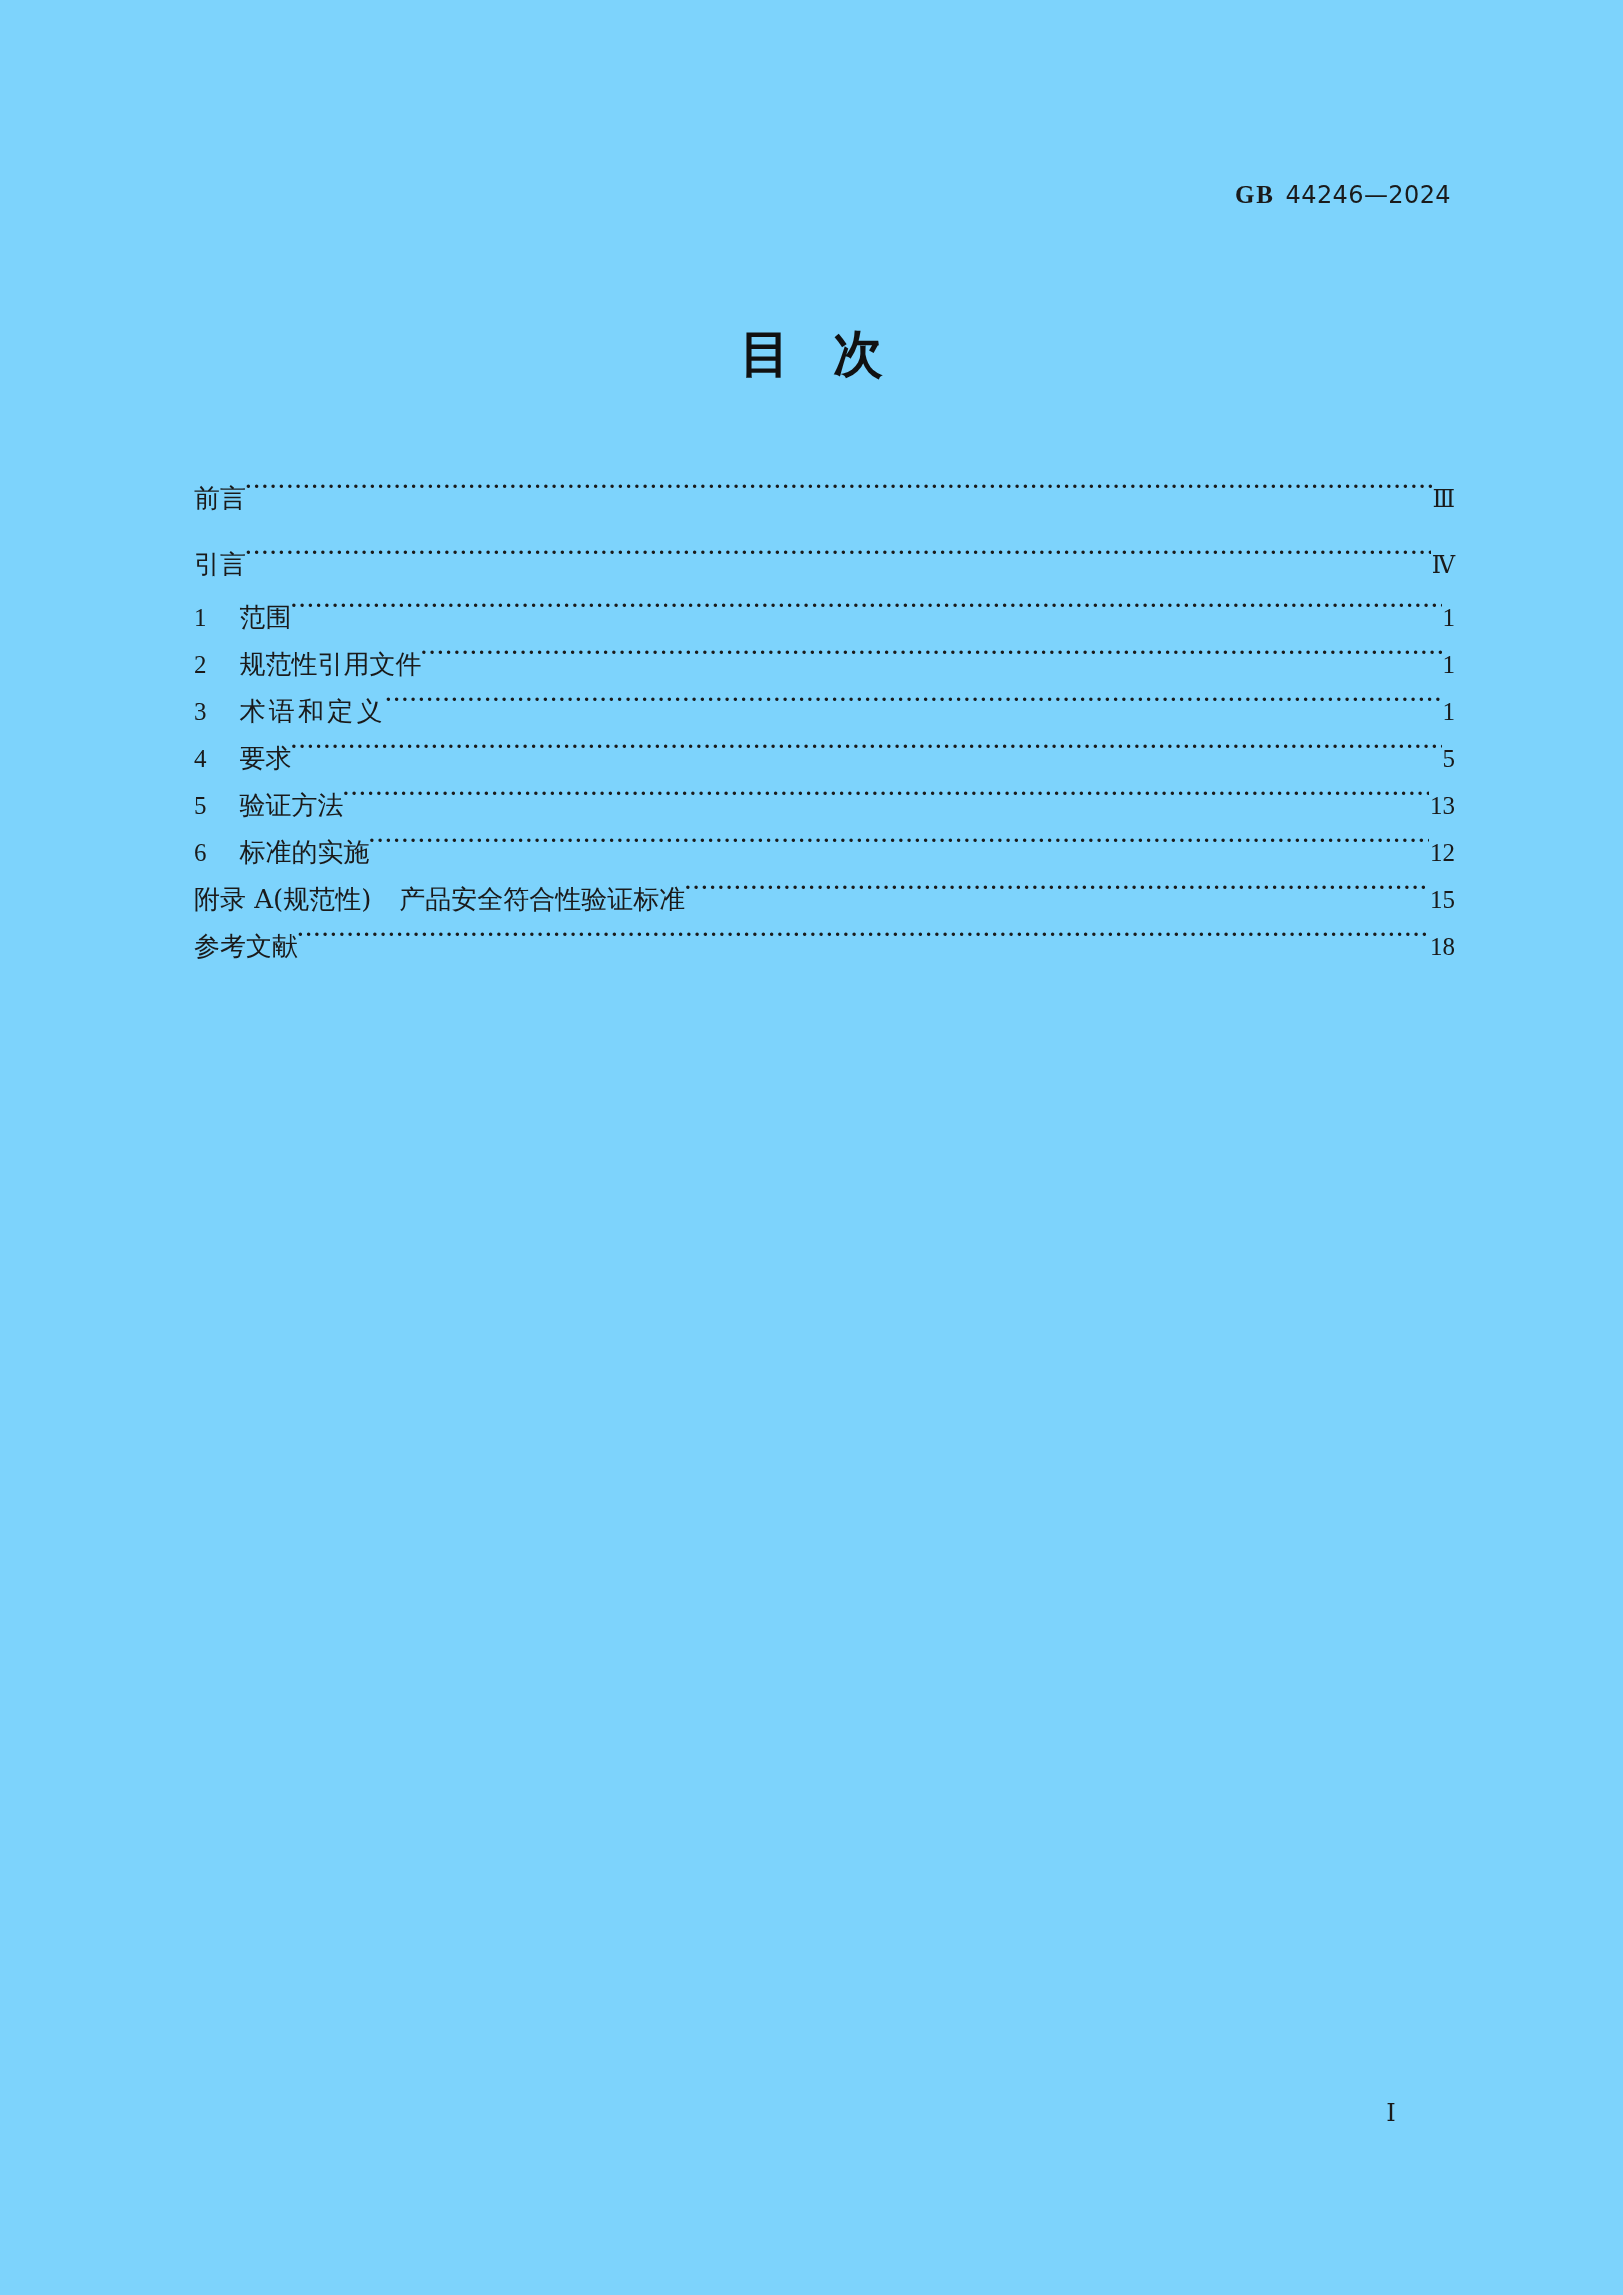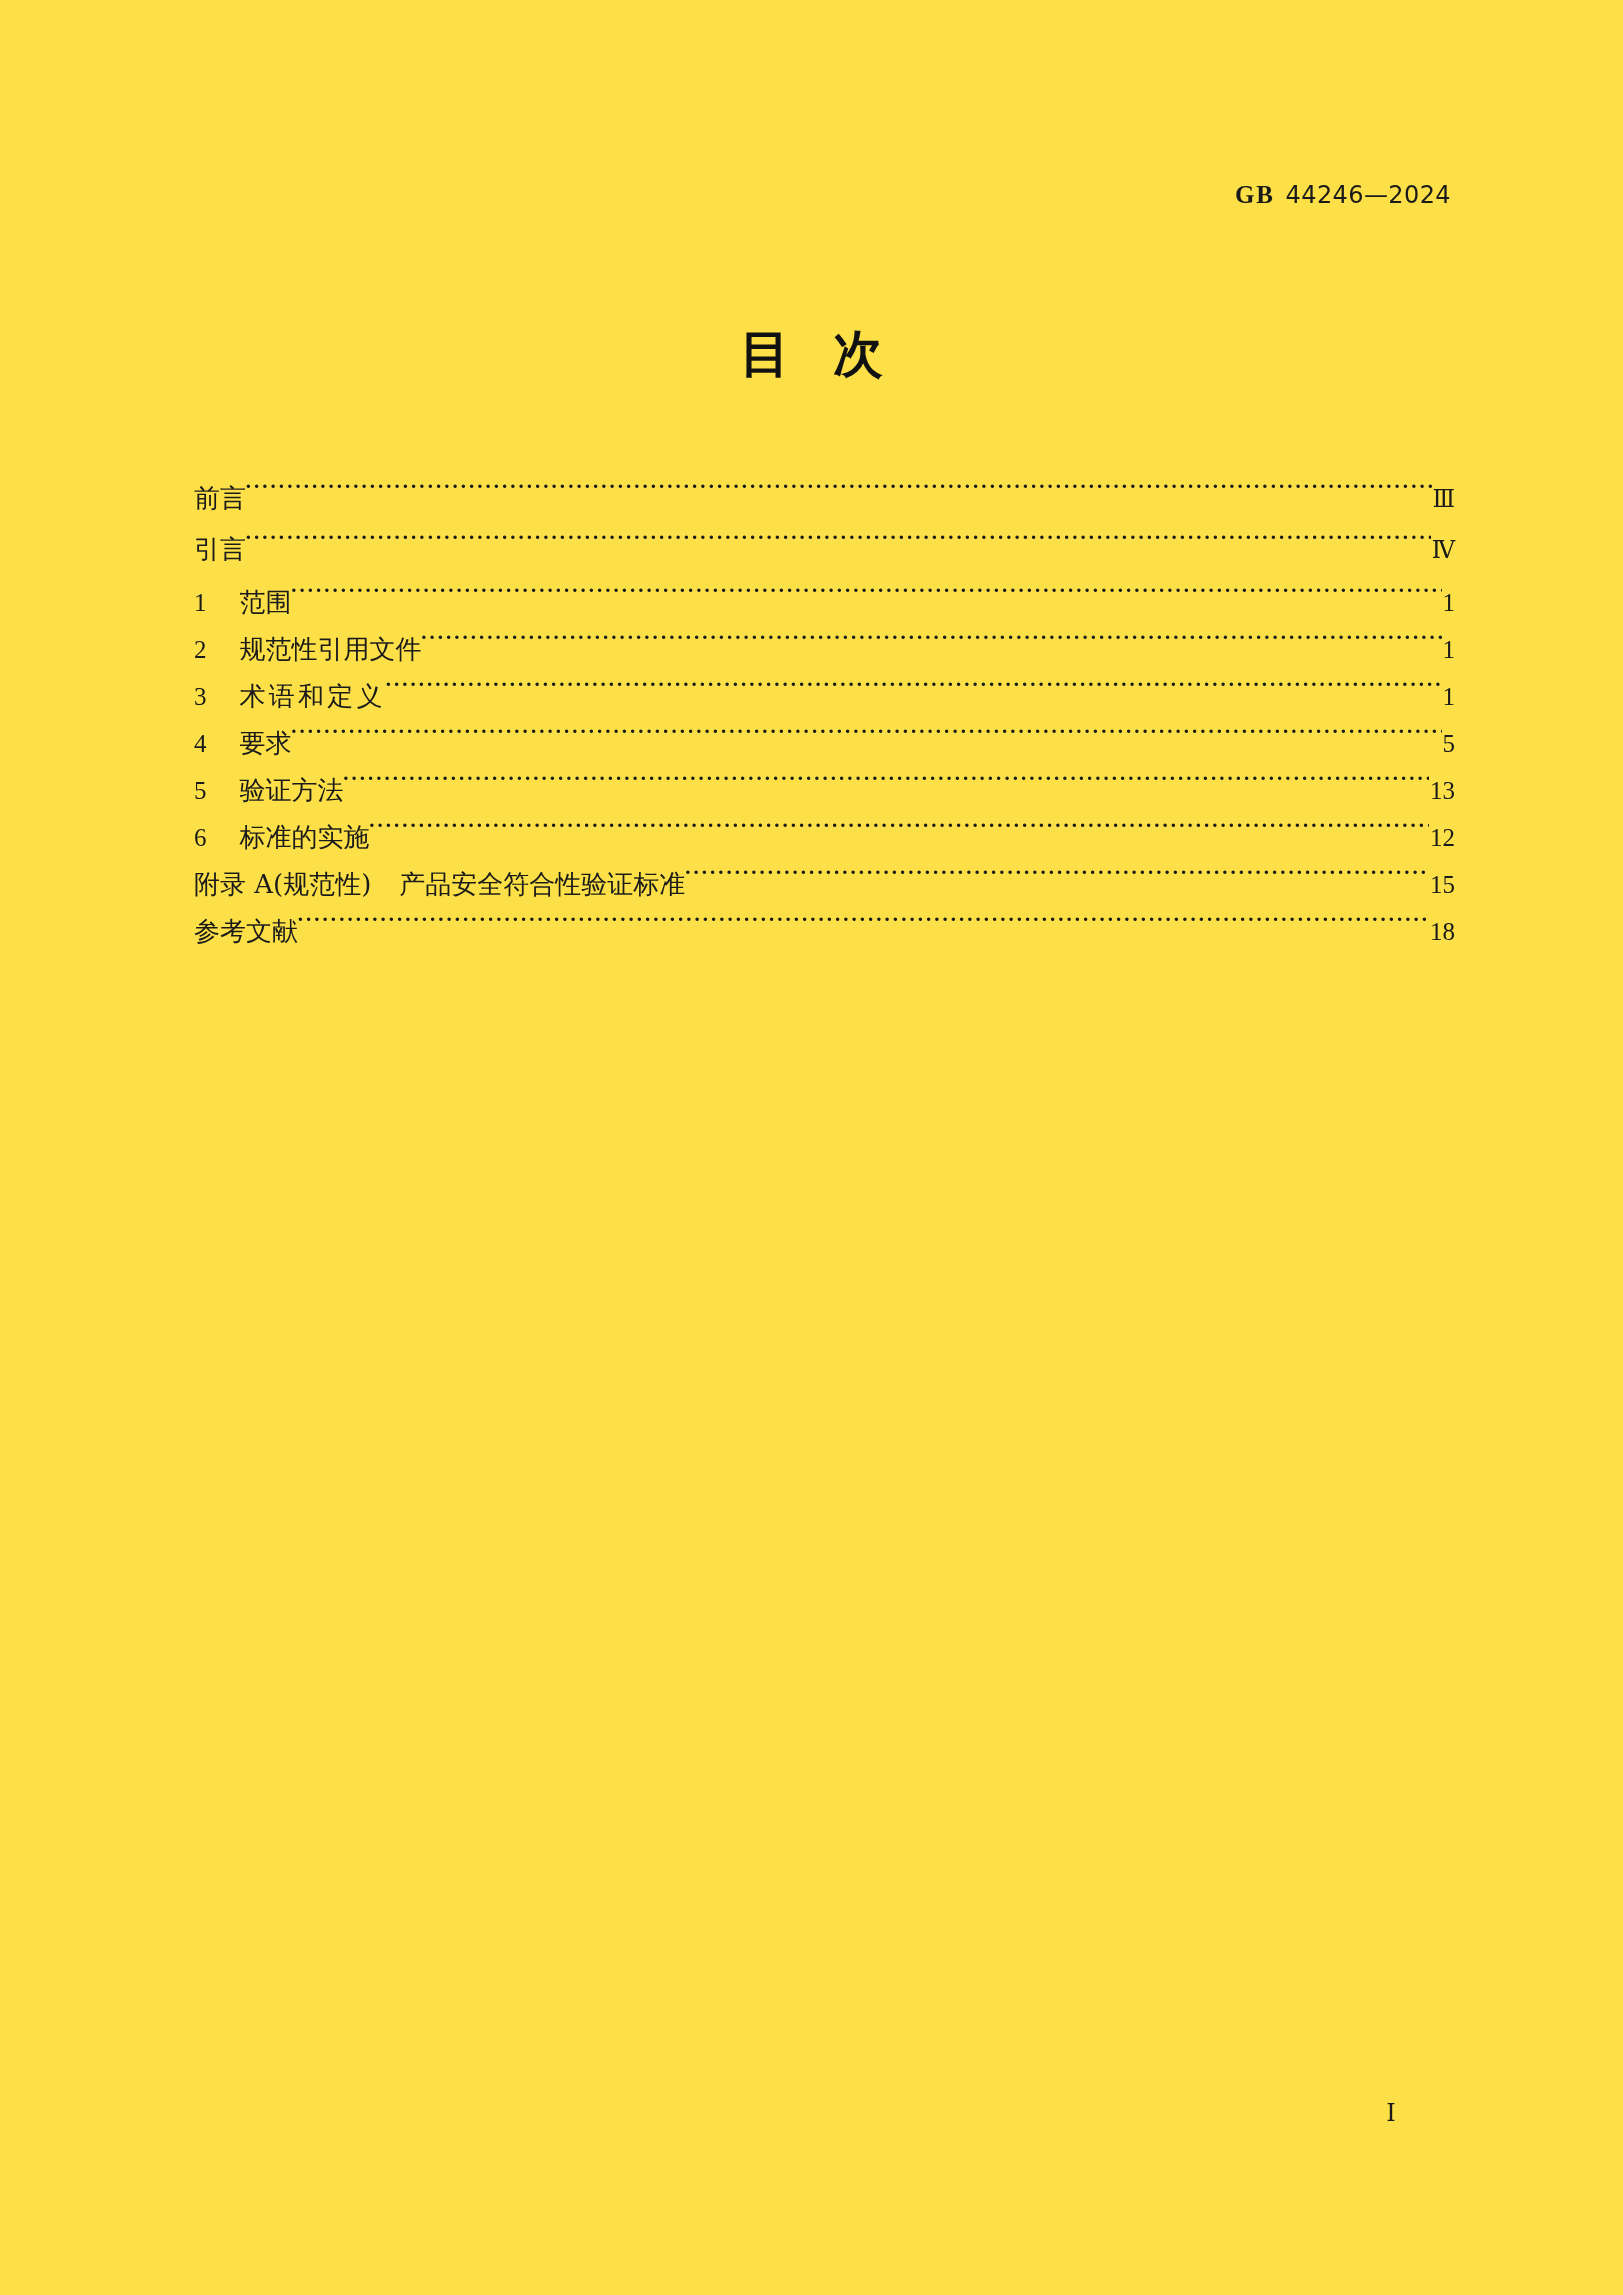--- a/index.html
+++ b/index.html
@@ -8,21 +8,21 @@
     background: #ffffff;
   }
   body {
     font-family: "Liberation Serif", "DejaVu Serif", serif;
     color: #1a1a1a;
   }
   .page {
     position: relative;
     width: 1623px;
     height: 2295px;
-    background: #fde047;
+    background: #7dd3fc;
     overflow: hidden;
   }
 
   
   .std-header {
     position: absolute;
     top: 182px;
     right: 172px;
     font-size: 25px;
     line-height: 1;
@@ -129,21 +129,21 @@
     font-size: 25px;
     text-align: right;
     padding-left: 0.8px;
   }
   .toc-row .pageno.roman {
     font-family: "DejaVu Serif", "Liberation Serif", serif;
     font-size: 23.4px;
   }
 
   
-  .toc-row.r0 { margin-bottom: 4px; }
+  .toc-row.r0 { margin-bottom: 19px; }
   .toc-row.r1 { margin-bottom: 6px; }
 
   
   .folio {
     position: absolute;
     top: 2099px;
     left: 0;
     width: 1623px;
     text-align: center;
     font-family: "DejaVu Serif", "Liberation Serif", serif;

